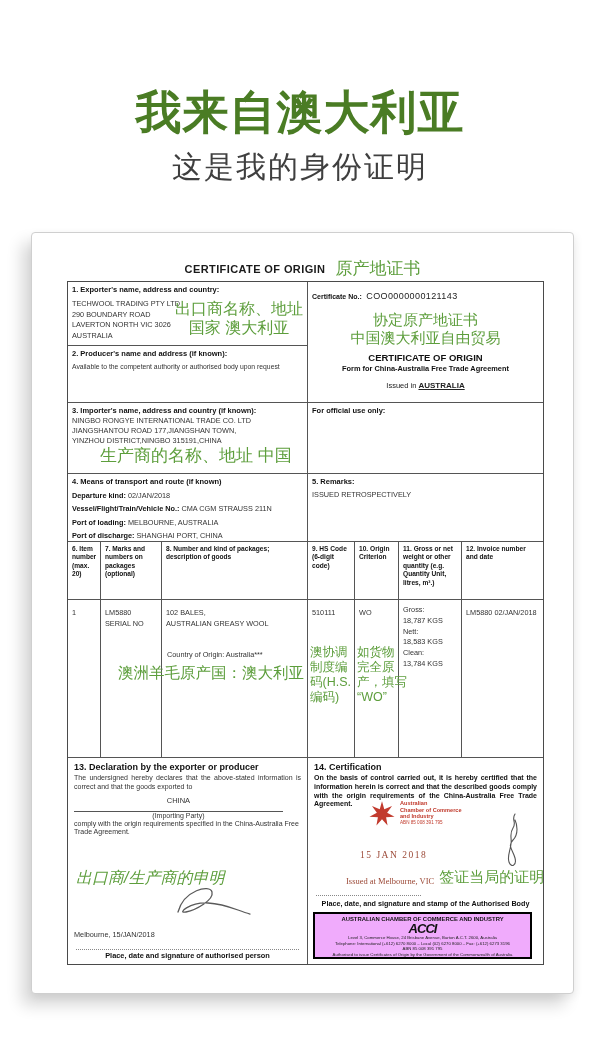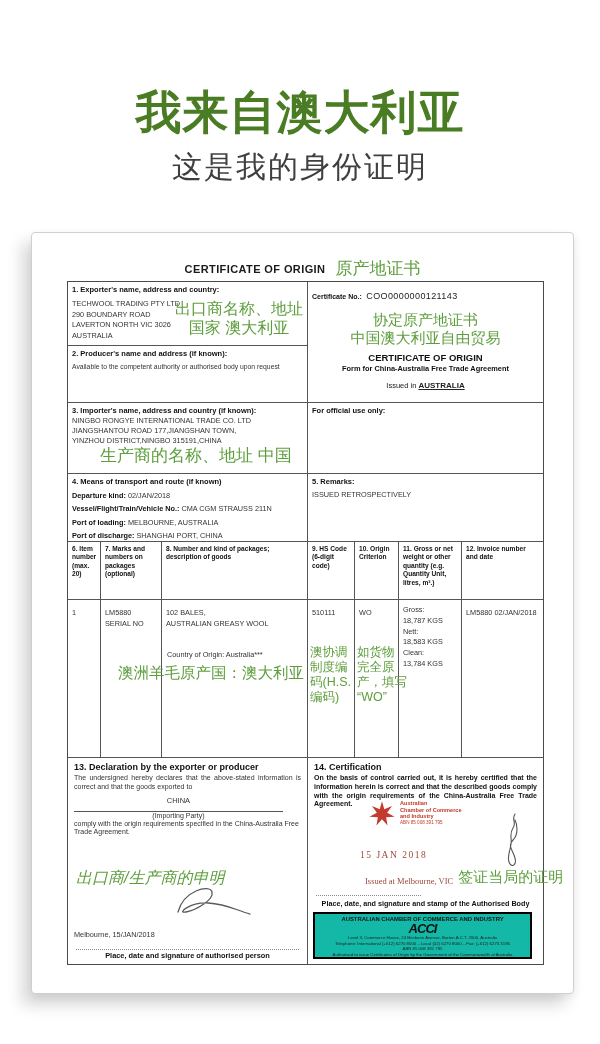--- a/index.html
+++ b/index.html
@@ -17,21 +17,21 @@
   .lab{font-weight:bold;font-size:7.5px;color:#111;line-height:9px;}
   .txt{font-size:7.3px;color:#333;line-height:10.5px;}
   .small{font-size:6.8px;}
   .note-big{color:#5d9e3c;line-height:1.2;}
   .fieldline{font-size:7.3px;margin-top:4.5px;color:#333;}
   .fieldline b{color:#111;}
   .hcell{font-weight:bold;font-size:6.6px;line-height:8.4px;color:#111;}
   .dotline{border-top:1px dotted #888;}
   .serif-red{font-family:"Liberation Serif",serif;color:#9c4a38;}
   .center{text-align:center;}
-  .stamp-box{position:absolute;left:5px;top:154px;width:219px;height:47px;border:2px solid #000;box-sizing:border-box;padding:2px 2px 1px;text-align:center;background:#14b8a6;}
+  .stamp-box{position:absolute;left:5px;top:154px;width:219px;height:47px;border:2px solid #000;box-sizing:border-box;padding:2px 2px 1px;text-align:center;background:#f0abfc;}
   .stamp-org{font-size:5.9px;font-weight:bold;color:#111;line-height:7px;}
   .stamp-logo{font-size:13px;font-weight:900;letter-spacing:-1px;color:#111;line-height:12px;font-style:italic;}
   .stamp-small{font-size:4.3px;color:#222;line-height:5.6px;}
   svg{display:block;}
 </style>
 </head>
 <body>
 
 <div class="hero-title">我来自澳大利亚</div>
 <div class="hero-sub">这是我的身份证明</div>
@@ -185,21 +185,21 @@
           <div style="font-size:4.6px;line-height:6px;">ABN 85 008 391 795</div>
         </div>
       </div>
 
       <svg style="position:absolute;right:18px;top:52px;" width="26" height="64" viewBox="0 0 26 64">
         <path d="M16,4 C12,10 18,12 14,18 C10,24 13,28 12,34 C11,42 8,46 10,52 C12,58 18,56 16,48 C14,40 8,36 14,30 C20,24 18,14 16,10" fill="none" stroke="#555" stroke-width="1.1" stroke-linecap="round"></path>
       </svg>
 
       <div class="serif-red" style="position:absolute;left:52px;top:92px;font-size:9.5px;letter-spacing:1.5px;">15 JAN 2018</div>
 
-      <div style="position:absolute;left:38px;top:110px;display:flex;align-items:flex-end;gap:5px;white-space:nowrap;margin-left:19px;">
+      <div style="position:absolute;left:38px;top:110px;display:flex;align-items:flex-end;gap:5px;white-space:nowrap;">
         <span class="serif-red" style="font-size:8.5px;">Issued at Melbourne, VIC</span>
         <span class="note-big" style="font-size:15px;">签证当局的证明</span>
       </div>
 
       <div class="dotline" style="position:absolute;left:8px;top:137px;width:105px;"></div>
       <div class="center" style="position:absolute;left:0;top:141px;width:100%;font-size:7.2px;font-weight:bold;color:#111;">Place, date, and signature and stamp of the Authorised Body</div>
 
       <div class="stamp-box">
         <div class="stamp-org">AUSTRALIAN CHAMBER OF COMMERCE AND INDUSTRY</div>
         <div class="stamp-logo">ACCI</div>

